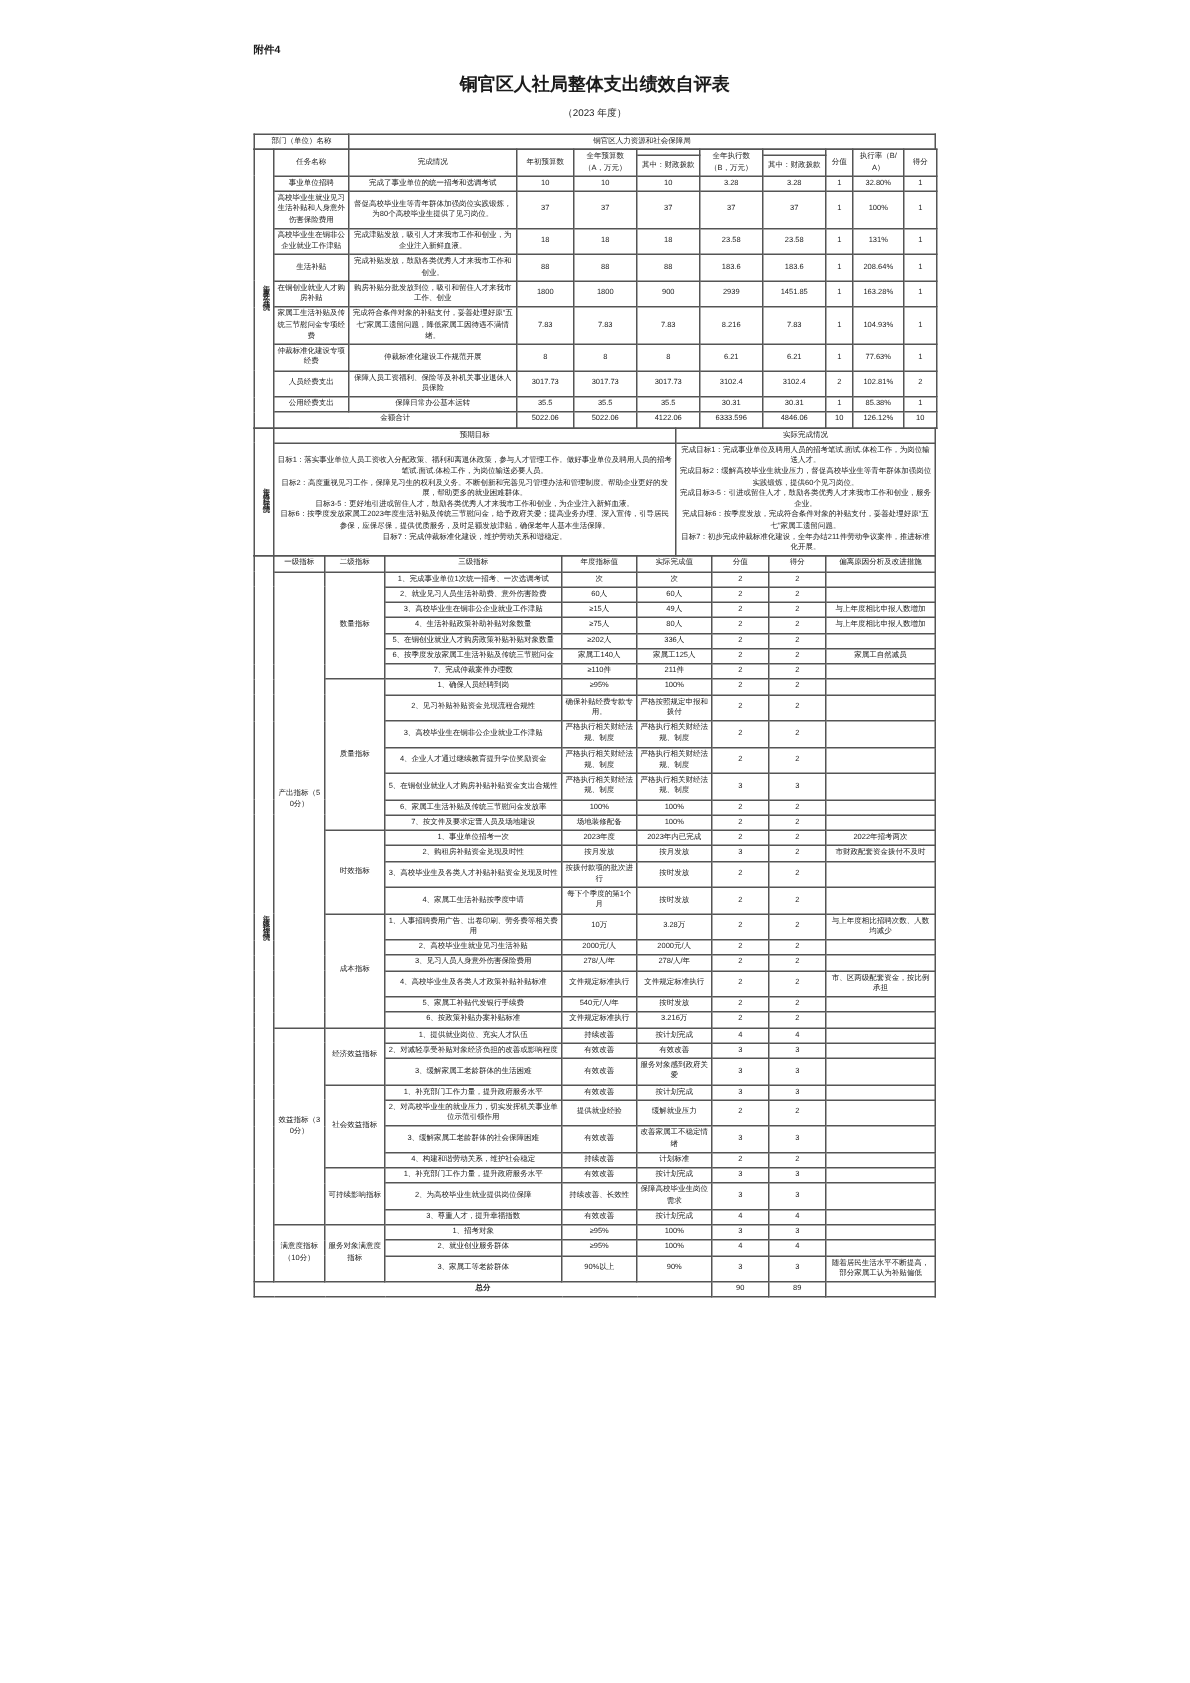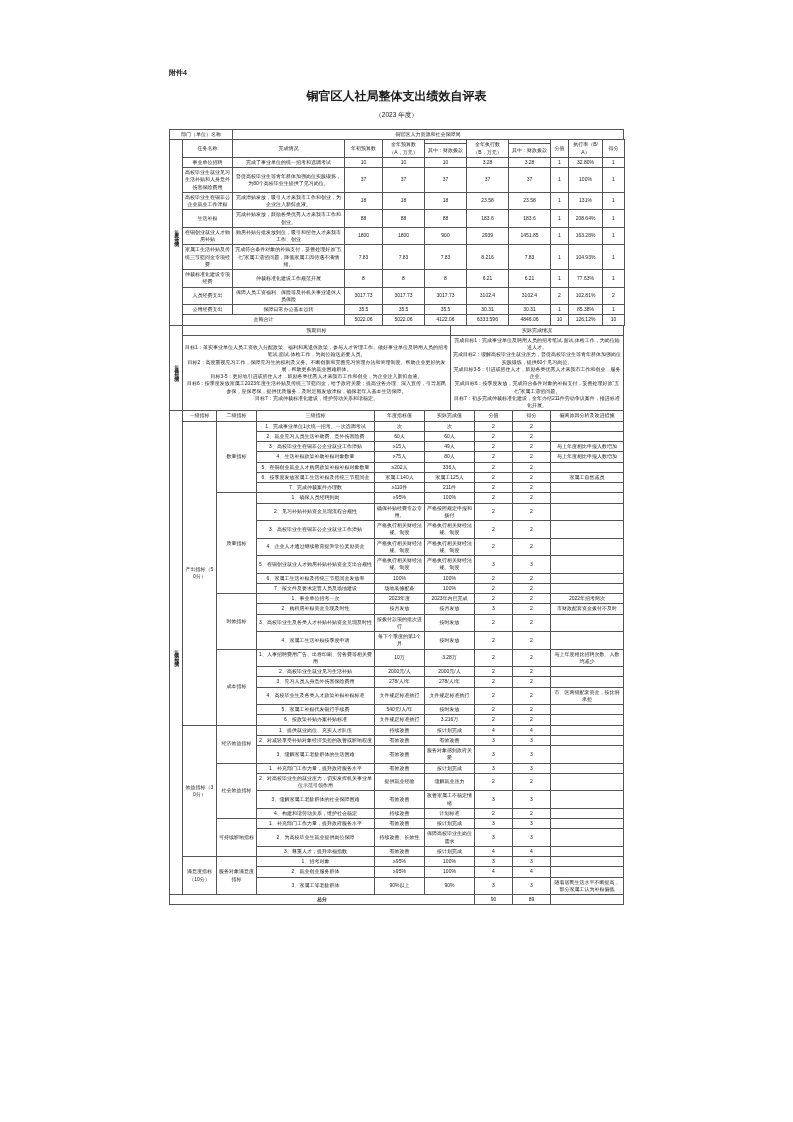--- a/index.html
+++ b/index.html
@@ -1,18 +1,18 @@
 <!DOCTYPE html>
 <html><head>
 <meta charset="utf-8">
 <style>
   html,body{margin:0;padding:0;background:#fff;}
   .page{position:relative;width:793px;height:1122px;background:#fff;overflow:hidden;
         font-family:"Liberation Sans","DejaVu Sans",sans-serif;color:#1a1a1a;}
-  .sheet{width:455px;margin:0 auto;padding-top:68px;}
+  .sheet{width:455px;margin:0 auto;padding-top:28px;}
   .attachment{font-size:7px;font-weight:bold;text-align:left;margin-bottom:10px;}
   .title{font-size:12px;font-weight:bold;text-align:center;margin:0 0 6px 0;}
   .subtitle{font-size:6.5px;text-align:center;margin-bottom:10px;}
   table.tbl{width:455px;border-collapse:collapse;table-layout:fixed;margin-top:-1px;}
   table.tbl td,table.tbl th{border:1px solid #555;font-size:5px;font-weight:normal;
         line-height:1.45;padding:1px 2px;text-align:center;vertical-align:middle;
         word-break:break-all;overflow:hidden;}
   td.hd,th{font-size:5px;}
   td.side{padding:0;}
   .vert{writing-mode:vertical-rl;text-orientation:upright;letter-spacing:1.5px;

